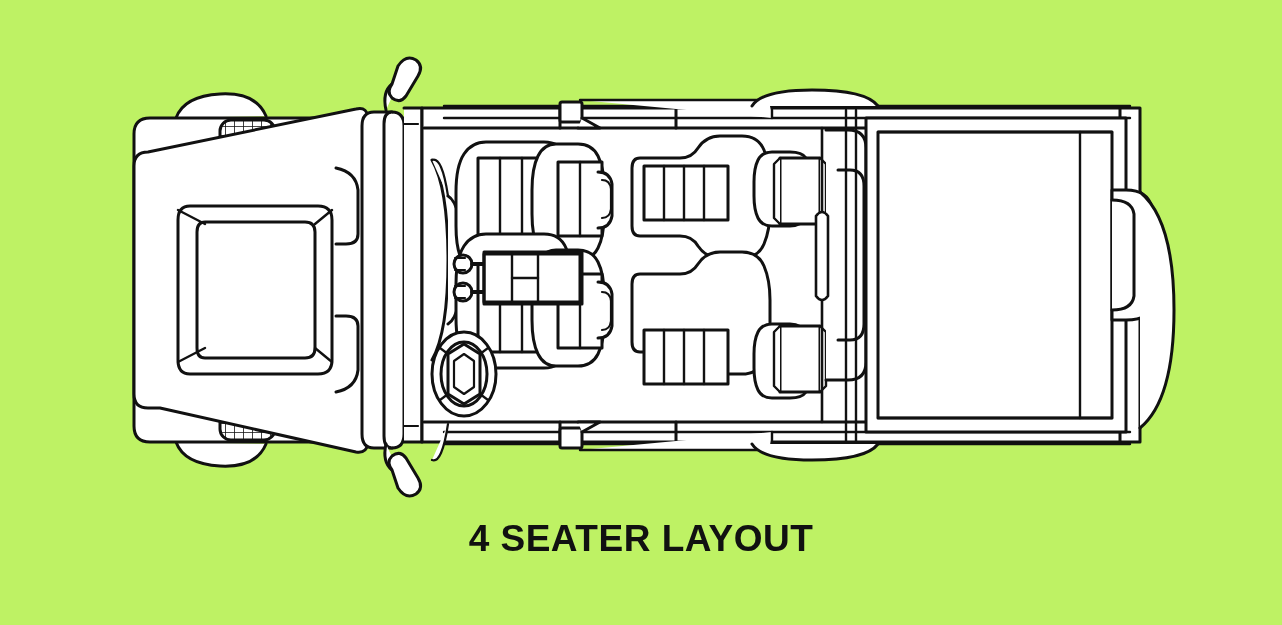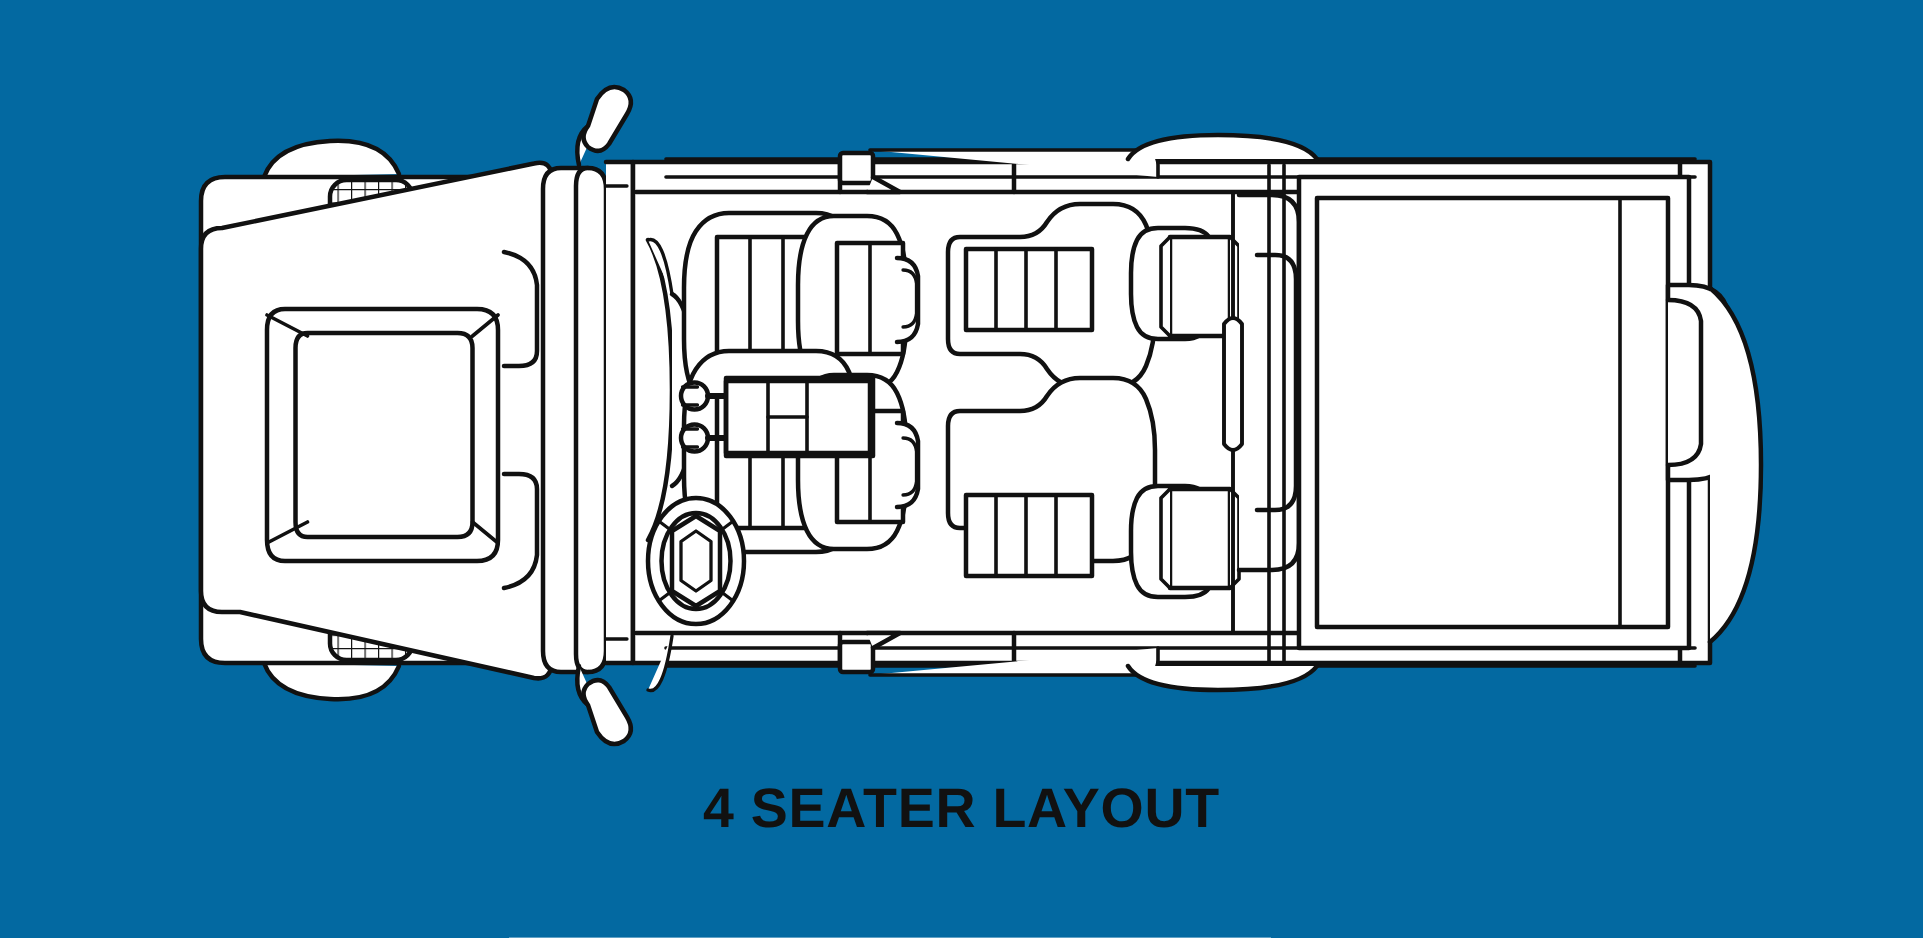--- a/index.html
+++ b/index.html
@@ -11,21 +11,21 @@
     width: 1282px;
     height: 625px;
     font-family: "Liberation Sans", sans-serif;
     overflow: hidden;
     position: relative;
   }
   #canvas {
     position: relative;
     width: 1282px;
     height: 625px;
-    background: #0369a1;
+    background: #bef264;
   }
   #diagram {
     position: absolute;
     left: 0;
     top: 0;
     width: 1282px;
     height: 510px;
   }
   #caption {
     position: absolute;

